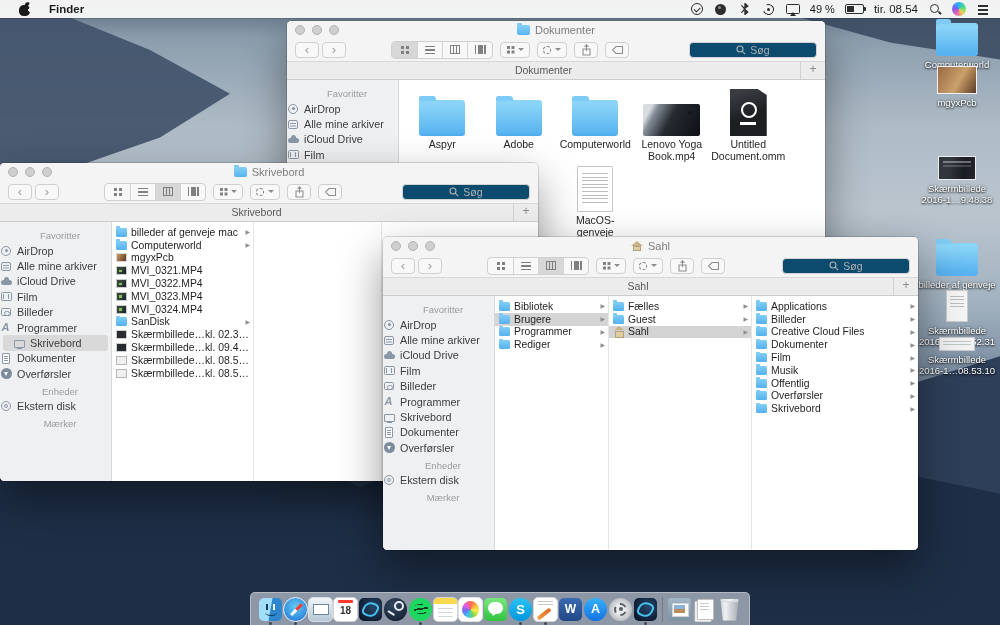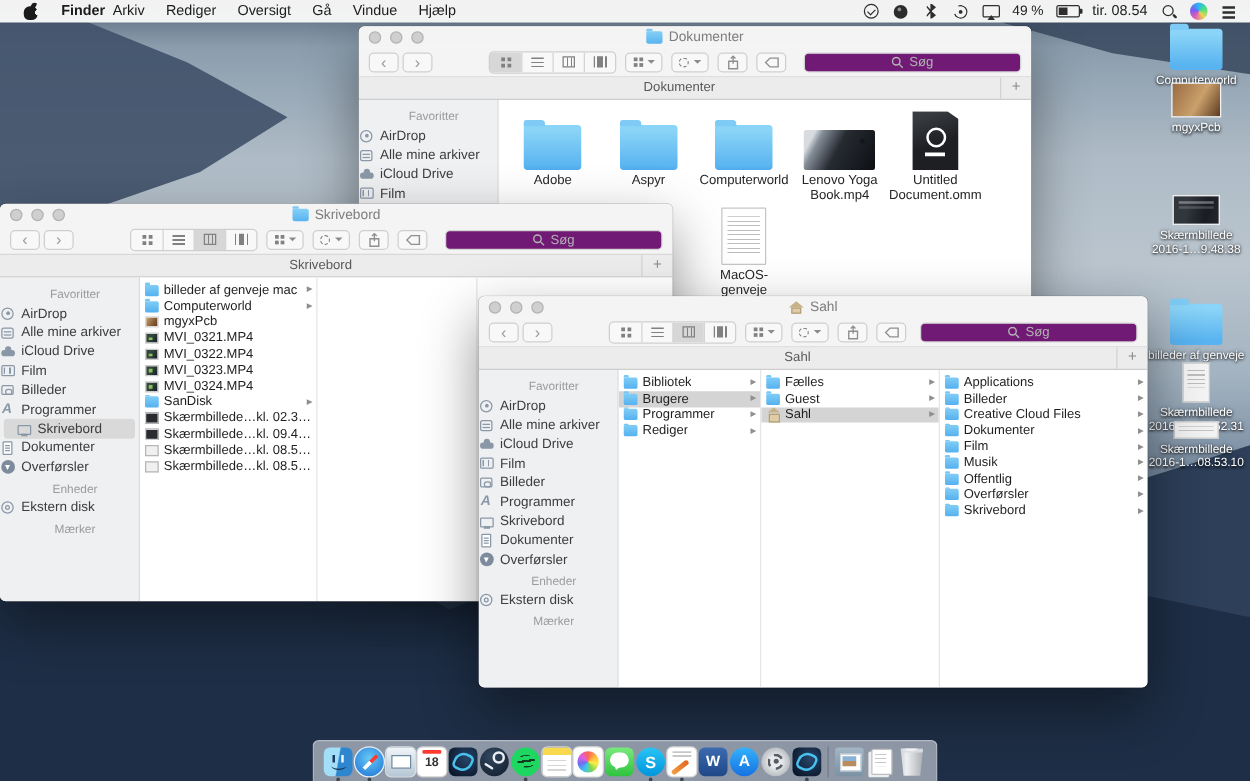--- a/index.html
+++ b/index.html
@@ -83,21 +83,21 @@
   .sg.on{background:#d7d7d7;}
   .sg-grid{width:3px;height:3px;background:#808080;box-shadow:5px 0 0 #808080,0 5px 0 #808080,5px 5px 0 #808080;margin:-5px 5px 0 0;}
   .sg-list{width:10px;height:8px;background:repeating-linear-gradient(180deg,#808080 0 1.4px,transparent 1.4px 3.3px);}
   .sg-cols{width:10px;height:9px;border:1px solid #808080;box-sizing:border-box;
     background:linear-gradient(90deg,transparent 0 2.5px,#808080 2.5px 3.5px,transparent 3.5px 5.5px,#808080 5.5px 6.5px,transparent 6.5px);}
   .sg-flow{width:11px;height:9px;background:linear-gradient(90deg,#808080 0 1.2px,transparent 1.2px 3px,#808080 3px 7.5px,transparent 7.5px 9.3px,#808080 9.3px 10.5px,transparent 10.5px);}
   .ic-group{width:3px;height:3px;background:#828282;box-shadow:4.5px 0 0 #828282,0 4.5px 0 #828282,4.5px 4.5px 0 #828282;margin:-4px 4px 0 0;}
   .ic-gear{width:8px;height:8px;border:1.6px dashed #7e7e7e;border-radius:50%;box-sizing:border-box;}
   .caret{width:0;height:0;border-left:3px solid transparent;border-right:3px solid transparent;border-top:3.5px solid #8b8b8b;margin-left:2px;}
   .tbtn.pad{width:30px;}
-  .search{margin-left:auto;width:174px;height:16px;border:1px solid #d4d4d4;border-radius:4px;background:#701a75;
+  .search{margin-left:auto;width:128px;height:16px;border:1px solid #d4d4d4;border-radius:4px;background:#0c4a6e;
     display:flex;align-items:center;justify-content:center;gap:4px;box-sizing:border-box;}
   .search .ph{font-size:10.5px;color:#b2b2b2;}
 
   .tabbar{height:17px;background:#ececec;border-bottom:1px solid #cdcdcd;display:flex;flex:0 0 auto;}
   .tab{flex:1;text-align:center;font-size:10.5px;color:#595959;line-height:16px;}
   .tplus{width:24px;border-left:1px solid #d2d2d2;text-align:center;color:#8a8a8a;font-size:12px;line-height:15px;}
 
   .wbody{flex:1;display:flex;min-height:0;}
   .fsidebar{width:111px;flex:0 0 auto;background:#eff0f2;border-right:1px solid #dadada;padding-top:4px;overflow:hidden;}
   .shead{font-size:9.5px;color:#9b9b9b;padding:4px 0 2px 9px;text-align:center;}
@@ -442,28 +442,28 @@
           </div>
         <div class="shead">Mærker</div>
       </div>
       <div class="content">
         <div class="icon-grid">
 
             <div class="grid-item k-folder">
               <span class="gi-ic">
                 <span class="gshape"></span>
               </span>
-              <span class="gi-label">Adobe</span>
+              <span class="gi-label">Aspyr</span>
             </div>
 
             <div class="grid-item k-folder">
               <span class="gi-ic">
                 <span class="gshape"></span>
               </span>
-              <span class="gi-label">Aspyr</span>
+              <span class="gi-label">Adobe</span>
             </div>
 
             <div class="grid-item k-folder">
               <span class="gi-ic">
                 <span class="gshape"></span>
               </span>
               <span class="gi-label">Computerworld</span>
             </div>
 
             <div class="grid-item k-video">
@@ -1064,29 +1064,20 @@
             <span class="dk-day"></span>
           </span>
           <span class="dk-dot"></span>
         </span>
       </div>
   </div>
 
   <div class="menubar">
     <span class="apple"></span>
     <span class="mb-app">Finder</span>
-    <span class="mb-menus">
-
-    <span class="mb-item">Arkiv</span>
-        <span class="mb-item">Rediger</span>
-        <span class="mb-item">Oversigt</span>
-        <span class="mb-item">Gå</span>
-        <span class="mb-item">Vindue</span>
-        <span class="mb-item">Hjælp</span>
-      </span>
     <span class="mb-right">
       <span style="display:flex;gap:10px;align-items:center;">
 
       <span class="sico k-check"></span>
           <span class="sico k-disc"></span>
           <span class="sico k-bt"></span>
           <span class="sico k-swirl"></span>
           <span class="sico k-display"></span>
         </span>
       <span class="mb-batt-pct">49 %</span>

